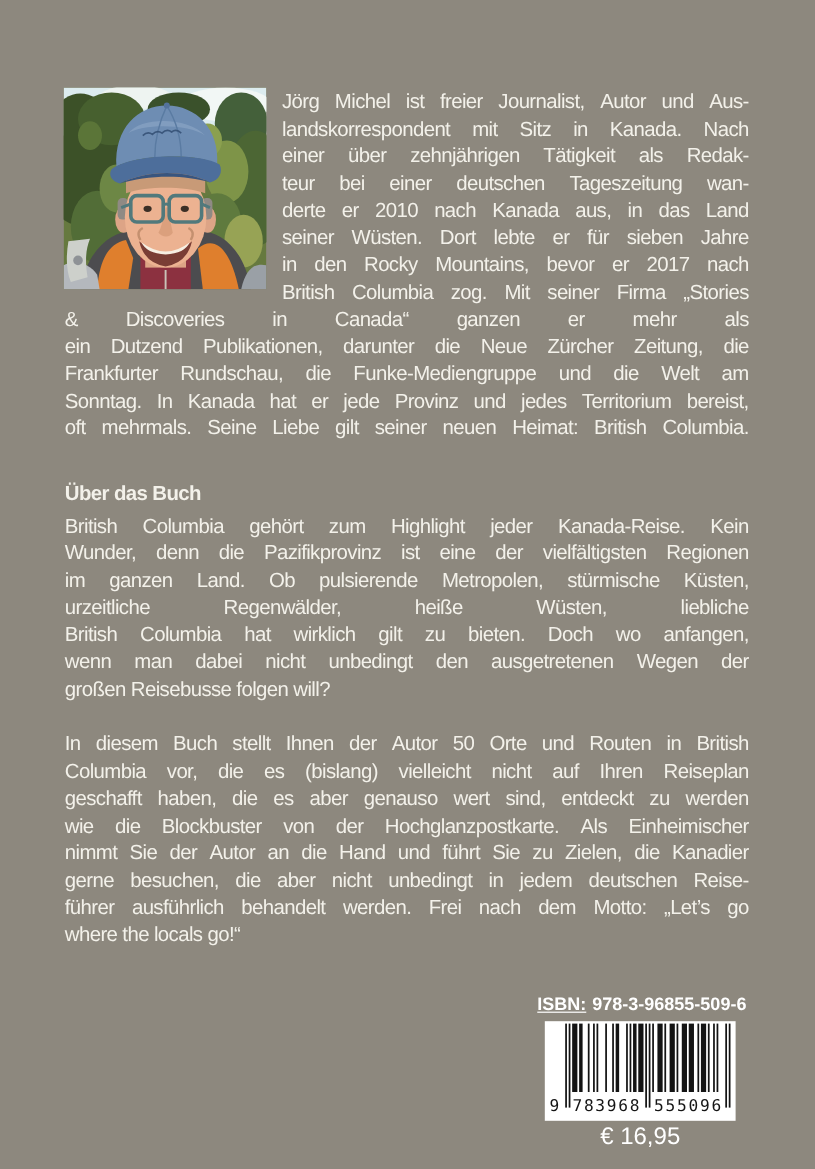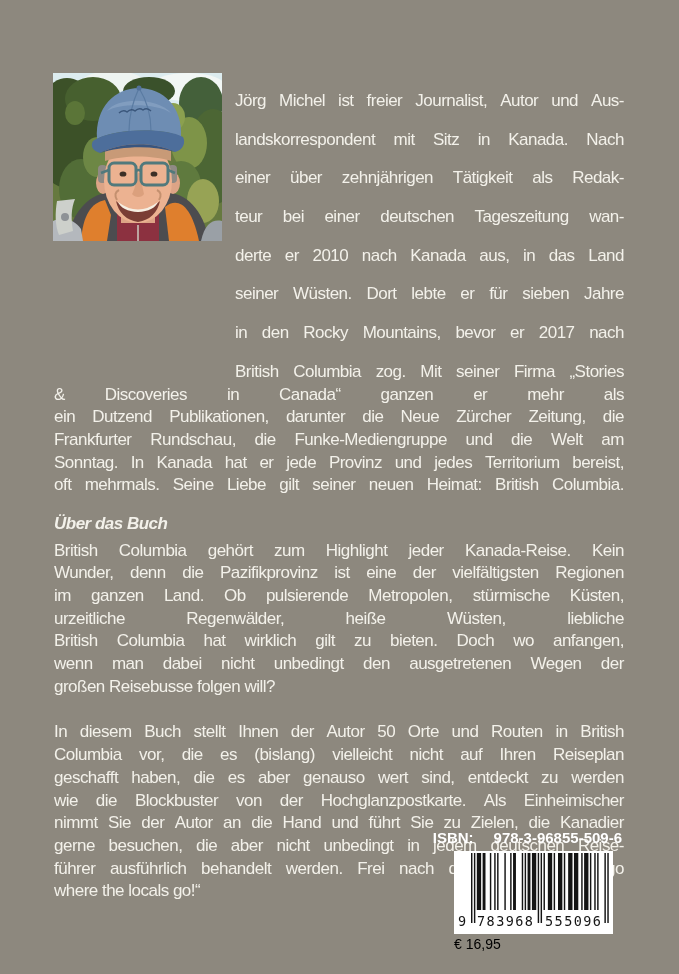--- a/index.html
+++ b/index.html
@@ -10,43 +10,43 @@
   }
   .cover{position:absolute;inset:0;}
   .photo{position:absolute;left:53px;top:73px;width:169px;height:168px;}
   .text-col{
     position:absolute;left:54px;top:74px;width:570px;
     color:#f3f1ea;font-size:17px;letter-spacing:-0.03em;
   }
   .line{height:22.7px;line-height:22.7px;white-space:pre;}
   .line.just{display:flex;justify-content:space-between;}
   .line.just span{display:block;}
-  #para-author .line:nth-child(-n+8){margin-left:181px;margin-top:16px;}
+  #para-author .line:nth-child(-n+8){margin-left:181px;}
   .heading{
-    font-weight:bold;font-style:italic;
+    font-weight:bold;
     height:22.7px;line-height:22.7px;
-    margin-top:16px;margin-bottom:4px;
+    margin-top:32px;margin-bottom:4px;
   }
   #para-closing{margin-top:23px;}
   .isbn-line{
     position:absolute;right:57px;top:829px;
     color:#ffffff;font-size:15px;font-weight:bold;white-space:nowrap;
   }
-  .isbn-label{margin-right:20px;}
+  .isbn-label{margin-right:5px;text-decoration:underline;}
   .barcode-box{
     position:absolute;left:454px;top:851px;width:159px;height:83px;
     background:#ffffff;
   }
   .bdigit{
     font-family:"DejaVu Sans Mono","Liberation Mono",monospace;
     font-size:13.5px;fill:#151515;
   }
   .price{
     position:absolute;left:454px;top:936px;width:159px;
-    text-align:left;color:#000000;font-size:14px;
+    text-align:center;color:#ffffff;font-size:20px;
   }
 </style>
 </head>
 <body style="background: rgb(141, 136, 126);">
 
 <div class="cover">
 
   <svg class="photo" viewBox="0 0 169 168" width="169" height="168" aria-hidden="true">
     <rect width="169" height="168" fill="#66793f"></rect>
     <rect x="0" y="0" width="169" height="40" fill="#dcecef"></rect>

